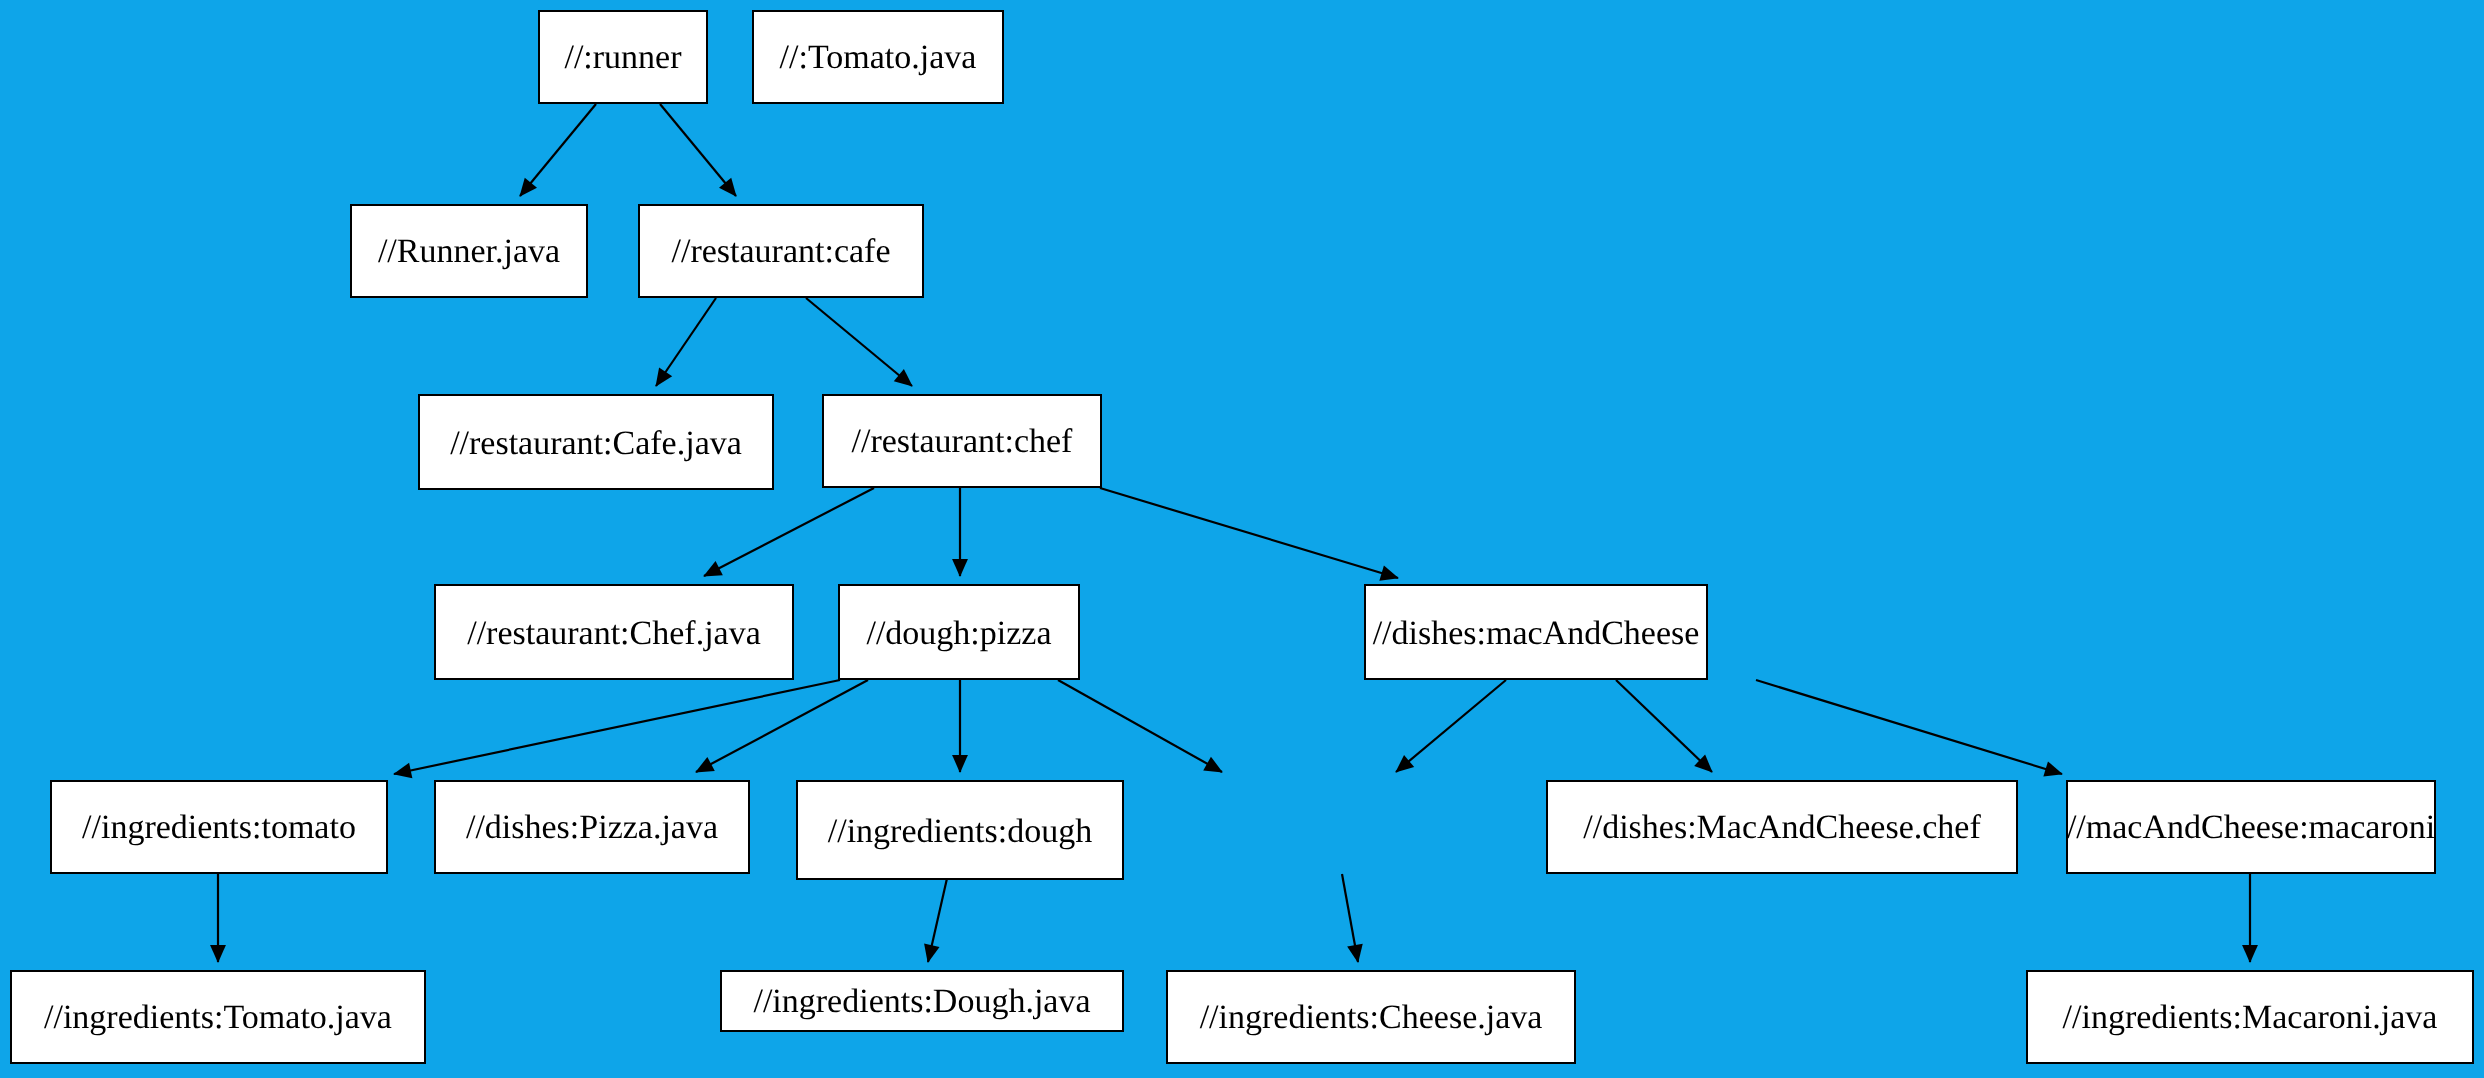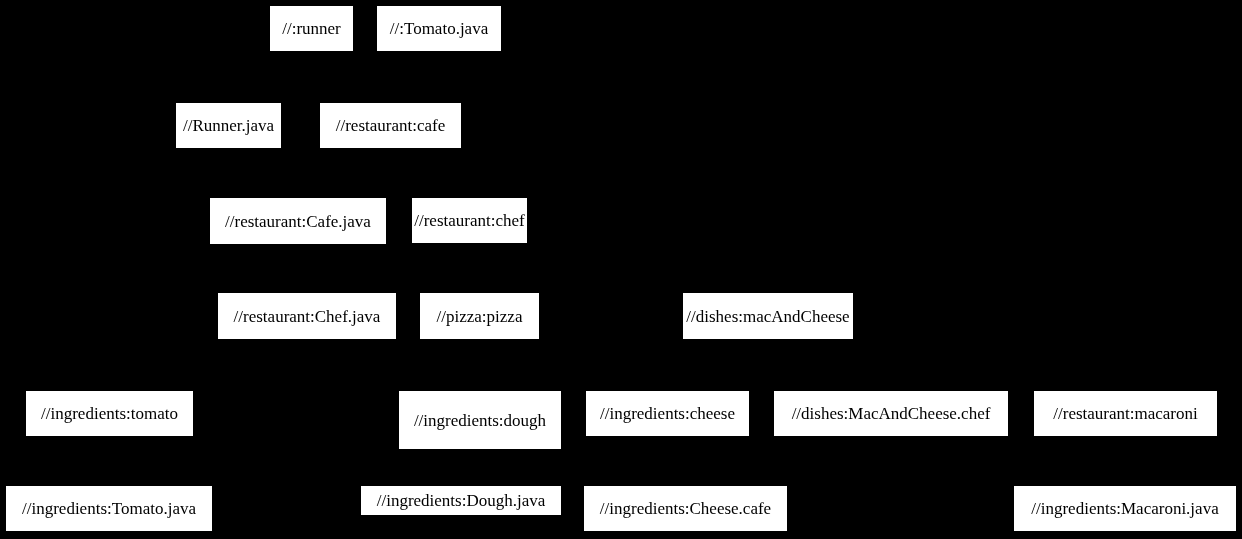--- a/index.html
+++ b/index.html
@@ -4,21 +4,21 @@
 <style>
   html, body {
     margin: 0;
     padding: 0;
     background: #ffffff;
   }
   #stage {
     position: relative;
     width: 1242px;
     height: 539px;
-    background: #000000;
+    background: #0ea5e9;
     font-family: "Liberation Serif", "DejaVu Serif", serif;
     overflow: hidden;
   }
   #edges {
     position: absolute;
     left: 0;
     top: 0;
     width: 1242px;
     height: 539px;
     pointer-events: none;
@@ -67,30 +67,30 @@
     <line x1="808" y1="340" x2="856" y2="386" marker-end="url(#arrow)"></line>
     <line x1="878" y1="340" x2="1031" y2="387" marker-end="url(#arrow)"></line>
     <line x1="109" y1="437" x2="109" y2="481" marker-end="url(#arrow)"></line>
     <line x1="474" y1="437" x2="464" y2="481" marker-end="url(#arrow)"></line>
     <line x1="671" y1="437" x2="679" y2="481" marker-end="url(#arrow)"></line>
     <line x1="1125" y1="437" x2="1125" y2="481" marker-end="url(#arrow)"></line>
   </svg>
 
   <div class="node" style="left:269px; top:5px;   width:85px;  height:47px">//:runner</div>
   <div class="node" style="left:376px; top:5px;   width:126px; height:47px">//:Tomato.java</div>
-  <div class="node" style="left:175px; top:102px; width:107px; height:47px">//Runner.java</div>
+  <div class="node" style="left:175px; top:102px; width:119px; height:47px">//Runner.java</div>
   <div class="node" style="left:209px; top:197px; width:178px; height:48px">//restaurant:Cafe.java</div>
   <div class="node" style="left:319px; top:102px; width:143px; height:47px">//restaurant:cafe</div>
-  <div class="node" style="left:411px; top:197px; width:117px; height:47px">//restaurant:chef</div>
+  <div class="node" style="left:411px; top:197px; width:140px; height:47px">//restaurant:chef</div>
   <div class="node" style="left:217px; top:292px; width:180px; height:48px">//restaurant:Chef.java</div>
-  <div class="node" style="left:419px; top:292px; width:121px; height:48px">//pizza:pizza</div>
+  <div class="node" style="left:419px; top:292px; width:121px; height:48px">//dough:pizza</div>
   <div class="node" style="left:682px; top:292px; width:172px; height:48px">//dishes:macAndCheese</div>
   <div class="node" style="left:25px;  top:390px; width:169px; height:47px">//ingredients:tomato</div>
-  <div class="node" style="left:398px; top:390px; width:164px; height:60px">//ingredients:dough</div>
-  <div class="node" style="left:585px; top:390px; width:165px; height:47px">//ingredients:cheese</div>
+  <div class="node" style="left:217px; top:390px; width:158px; height:47px">//dishes:Pizza.java</div>
+  <div class="node" style="left:398px; top:390px; width:164px; height:50px">//ingredients:dough</div>
   <div class="node" style="left:773px; top:390px; width:236px; height:47px">//dishes:MacAndCheese.chef</div>
-  <div class="node" style="left:1033px;top:390px; width:185px; height:47px">//restaurant:macaroni</div>
+  <div class="node" style="left:1033px;top:390px; width:185px; height:47px">//macAndCheese:macaroni</div>
   <div class="node" style="left:5px;   top:485px; width:208px; height:47px">//ingredients:Tomato.java</div>
   <div class="node" style="left:360px; top:485px; width:202px; height:31px">//ingredients:Dough.java</div>
-  <div class="node" style="left:583px; top:485px; width:205px; height:47px">//ingredients:Cheese.cafe</div>
+  <div class="node" style="left:583px; top:485px; width:205px; height:47px">//ingredients:Cheese.java</div>
   <div class="node" style="left:1013px;top:485px; width:224px; height:47px">//ingredients:Macaroni.java</div>
 
 </div>
 
 </body></html>

